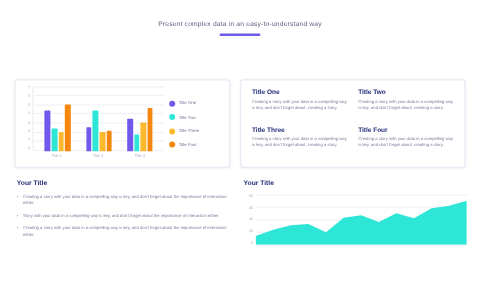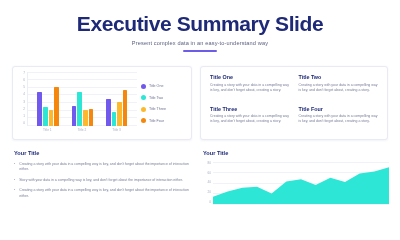--- a/index.html
+++ b/index.html
@@ -107,21 +107,20 @@
   .area-plot { position: absolute; left: 10px; right: 0; top: 0; height: 42px; }
   .area-grid { position: absolute; inset: 0; display: flex; flex-direction: column; justify-content: space-between; }
   .area-svg { position: absolute; inset: 0; width: 100%; height: 100%; display: block; }
 </style>
 </head>
 <body>
 
 <div class="slide">
 
   <div class="header">
-    <div class="slide-title">Executive Summary Slide</div>
     <div class="slide-subtitle">Present complex data in an easy-to-understand way</div>
     <div class="accent-bar"></div>
   </div>
 
   <div class="row-top">
 
     <div class="card chart-card">
       <div class="bar-chart">
         <div class="yaxis">
             <div class="ytick">7</div>

